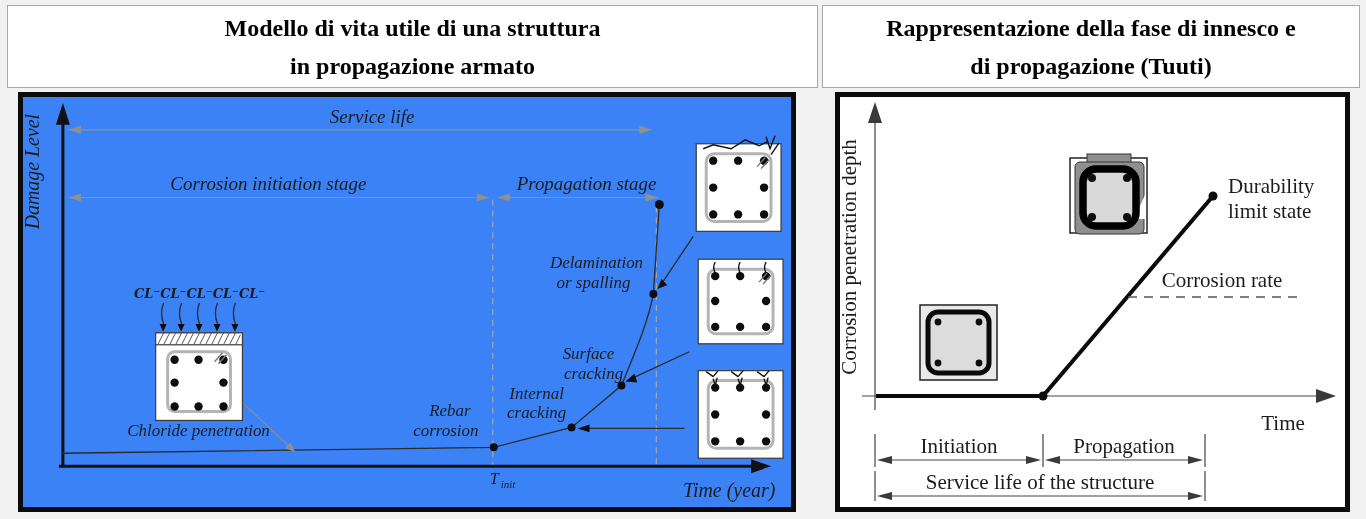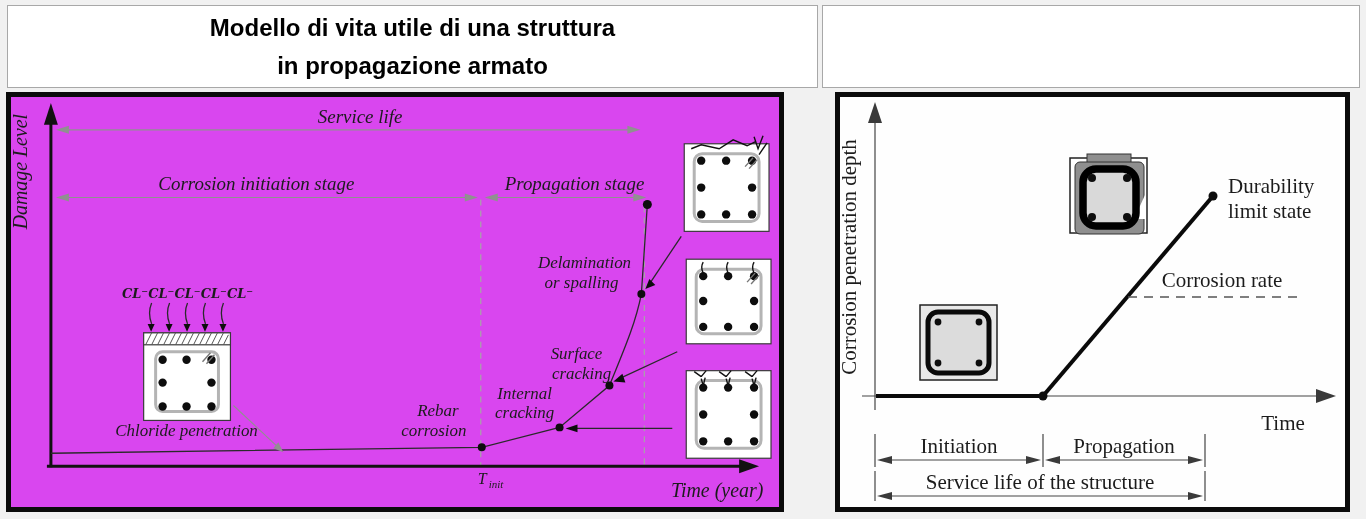--- a/index.html
+++ b/index.html
@@ -10,29 +10,29 @@
     position:relative;overflow:hidden;
   }
   .title-box{
     position:absolute;top:5px;height:81px;
     background:#ffffff;border:1px solid #a8a8a8;
     display:flex;flex-direction:column;justify-content:center;align-items:center;
     text-align:center;
   }
   .title-box .tl{
     font-weight:bold;font-size:24px;line-height:38px;color:#000;
-    font-family:Liberation Sans, sans-serif;
+    font-family:Liberation Serif, serif;
   }
   #title-left{left:7px;width:809px;}
   #title-right{left:822px;width:536px;}
   .panel{
     position:absolute;top:92px;height:410px;
     border:5px solid #0b0b0b;
   }
-  #panel-left{left:6px;width:768px;background:#d946ef;}
+  #panel-left{left:18px;width:768px;background:#3b82f6;}
   #panel-right{left:835px;width:505px;background:#fefefe;}
   svg{display:block;}
   .l-lbl{font-family:"Liberation Serif",serif;font-style:italic;fill:#1c1c1c;}
   .l-ions{font-family:"DejaVu Serif",serif;font-style:italic;font-weight:bold;fill:#1c1c1c;}
   .r-lbl{font-family:"Liberation Serif",serif;fill:#1c1c1c;}
   .thin{stroke:#2a2a2a;stroke-width:1.3;fill:none;}
   .dim{stroke:#909090;stroke-width:1.1;fill:none;}
   .dimh{fill:#909090;stroke:none;}
   .axis{stroke:#111;stroke-width:3;fill:none;}
   .axh{fill:#111;stroke:none;}
@@ -46,20 +46,22 @@
   .rthick{stroke:#0a0a0a;stroke-width:4;fill:none;}
 </style>
 </head>
 <body>
 
 <div class="title-box" id="title-left">
   <div class="tl">Modello di vita utile di una struttura</div>
   <div class="tl">in propagazione armato</div>
 </div>
 <div class="title-box" id="title-right">
+  <div class="tl">Rappresentazione della fase di innesco e</div>
+  <div class="tl">di propagazione (Tuuti)</div>
 </div>
 
 <div class="panel" id="panel-left">
 <svg width="768" height="410" viewBox="0 0 770 412" preserveAspectRatio="none">
 
   <line class="dash" x1="471" y1="103" x2="471" y2="371"></line>
   <line class="dash" x1="635" y1="110" x2="635" y2="371"></line>
 
   <line class="axis" x1="40" y1="372" x2="40" y2="24"></line>
   <polygon class="axh" points="33,28 40,6 47,28"></polygon>

